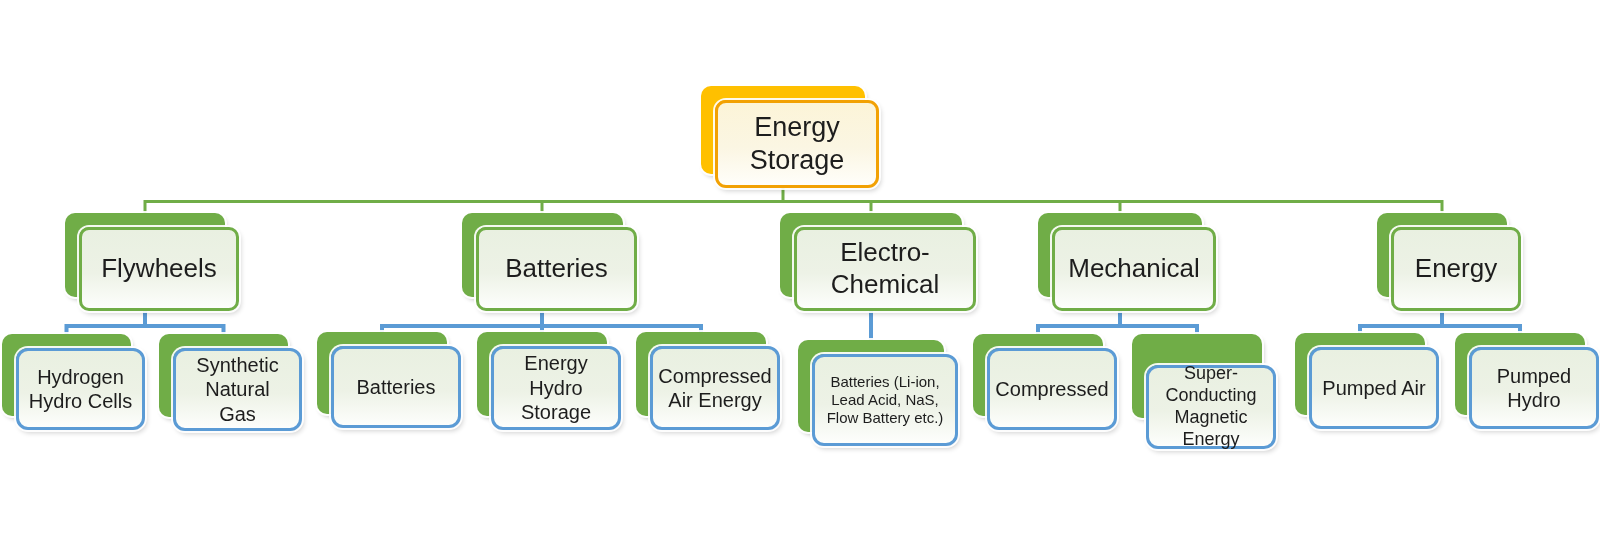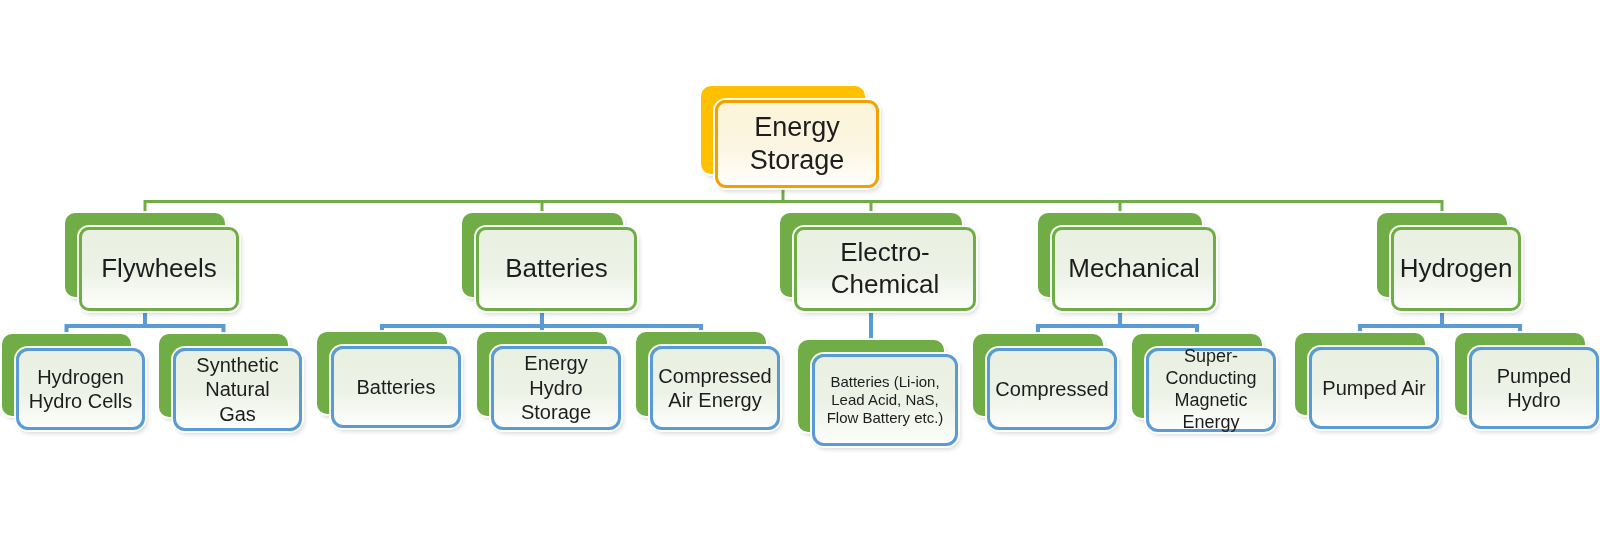--- a/index.html
+++ b/index.html
@@ -30,21 +30,21 @@
     box-shadow:0 0 0 2px rgba(255,255,255,0.92), 2px 3px 5px rgba(0,0,0,0.18);
   }
   .root .back{background:#FFC000;}
   .root .front{
     border-color:#F2A104;
     background:linear-gradient(180deg,#FCF4D8 0%,#FBF6E3 55%,#FFFEFA 100%);
     font-size:27px;padding:0 12px;border-radius:11px;
   }
   .branch .front{font-size:26px;}
   .leaf .front{border-color:#5B9BD5;border-radius:12px;font-size:20px;}
-  .fs18 .front{font-size:18px;}
+  .fs18 .front{font-size:18px;margin-top:17px;}
   .fs15 .front{font-size:15px;}
   .pad14 .front{padding:8px 14px;}
   .pad18 .front{padding:0 6px;}
 </style>
 </head>
 <body>
 
 <div class="canvas">
 
   <svg class="connectors" width="1600" height="540" viewBox="0 0 1600 540">
@@ -76,21 +76,21 @@
     <div class="card front">Electro-Chemical</div>
   </div>
 
   <div class="node branch" style="left:1038px;top:213px;--w:164px;--h:84px">
     <div class="card back"></div>
     <div class="card front">Mechanical</div>
   </div>
 
   <div class="node branch" style="left:1377px;top:213px;--w:130px;--h:84px">
     <div class="card back"></div>
-    <div class="card front">Hydrogen</div>
+    <div class="card front">Energy</div>
   </div>
 
   <div class="node leaf" style="left:2px;top:334px;--w:129px;--h:82px">
     <div class="card back"></div>
     <div class="card front">Hydrogen Hydro Cells</div>
   </div>
 
   <div class="node leaf pad14" style="left:159px;top:334px;--w:129px;--h:83px">
     <div class="card back"></div>
     <div class="card front">Synthetic Natural Gas</div>

